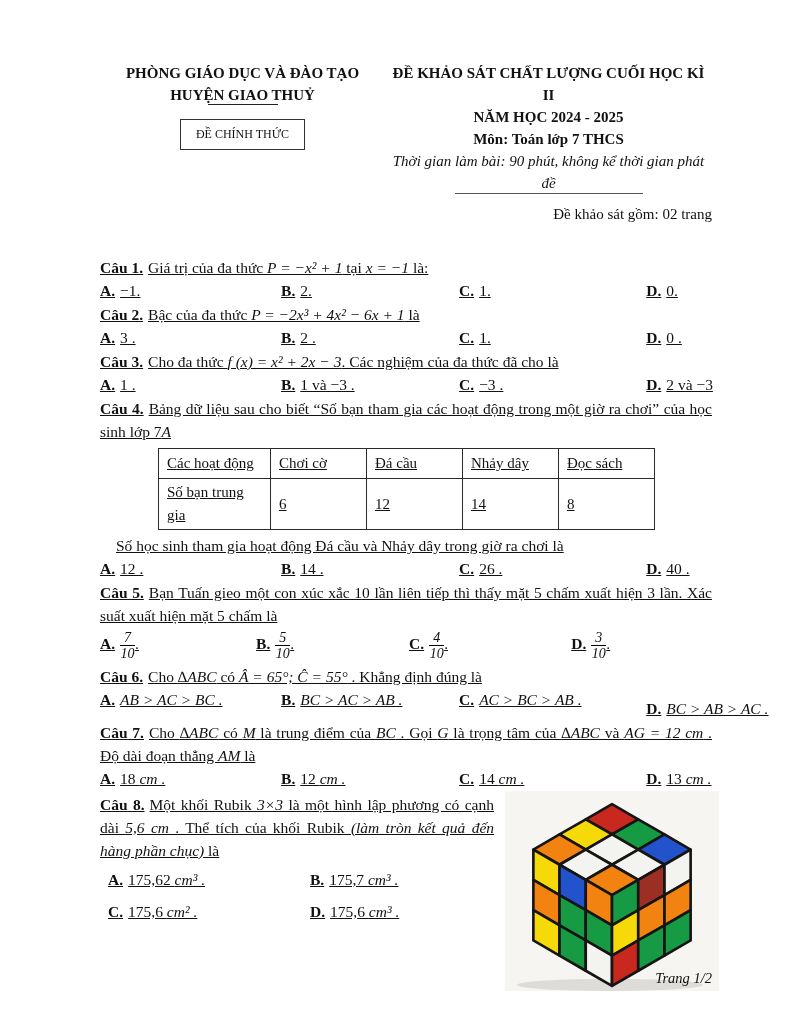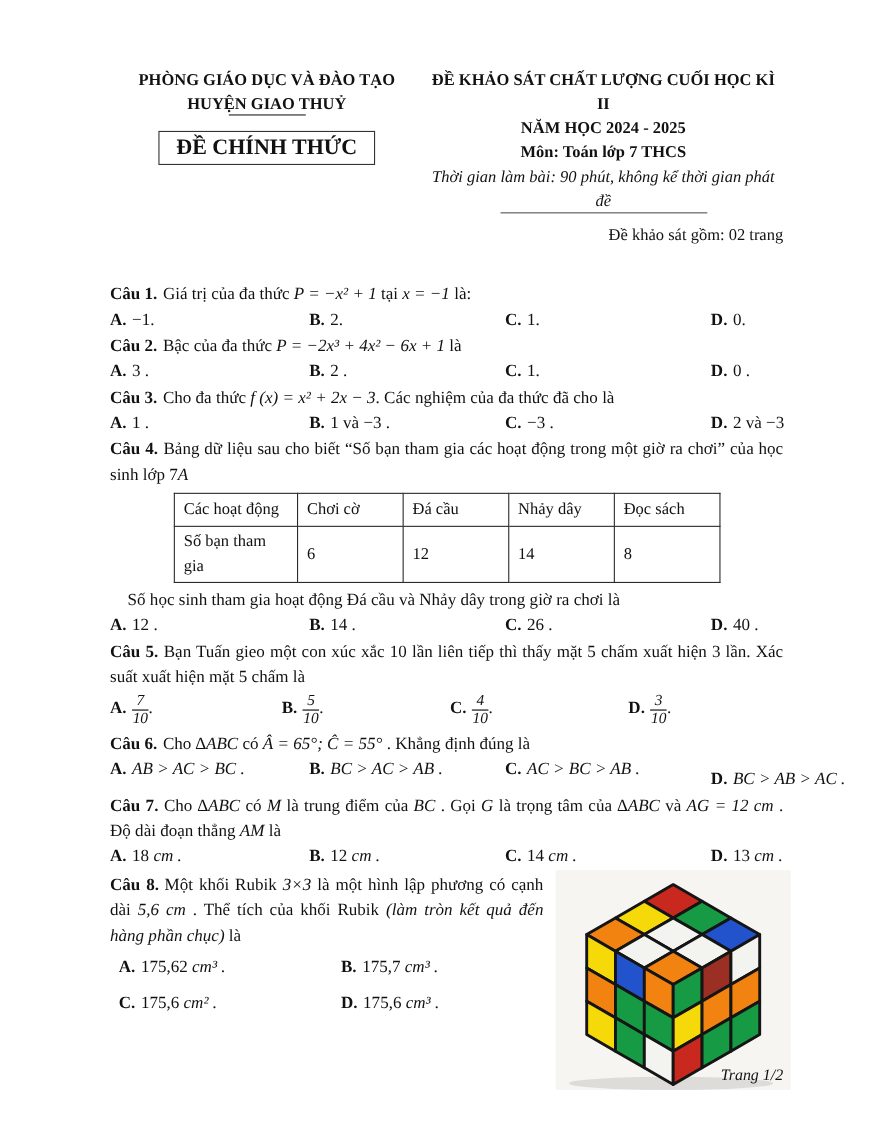--- a/index.html
+++ b/index.html
@@ -6,30 +6,30 @@
   body{font-family:"Liberation Serif","DejaVu Serif",serif;color:#111;}
   .page{position:relative;width:792px;height:1024px;background:#fff;box-sizing:border-box;
         padding:62px 80px 0 100px;overflow:hidden;font-size:15.5px;line-height:23px;}
   b{font-weight:700;}
   
   .hdr{display:flex;}
   .hdr-left{width:285px;text-align:center;flex:none;}
   .hdr-right{flex:1;text-align:center;}
   .hl{font-weight:700;font-size:15px;line-height:22px;}
   .hline{width:70px;border-bottom:1.6px solid #222;margin:-2px auto 0;}
-  .official{display:inline-block;border:1.4px solid #333;padding:3px 15px;font-weight:700;
-            font-size:20px;margin-top:14px;}
+  .official{display:inline-block;border:1.4px solid #333;padding:3px 15px;font-weight:400;
+            font-size:12px;margin-top:14px;}
   .ital{font-style:italic;font-size:15px;line-height:22px;}
   .hline2{width:188px;border-bottom:1.2px solid #555;margin:-1px auto 0;}
   .pages-note{text-align:right;font-size:15px;margin-top:9px;}
   
   .main{margin-top:30px;}
   .part-head{font-weight:700;line-height:24px;}
   .instr{font-style:italic;margin-left:28px;line-height:23px;}
-  .q{margin-top:1px;}
+  .q{margin-top:1px;text-decoration:underline;}
   .qline{text-align:justify;}
   .qlabel{margin-right:5px;}
   .math{font-style:italic;}
   .opts{display:grid;grid-template-columns:25.5% 25% 26.5% 23%;line-height:23px;gap:25px;}
   .opt b{margin-right:5px;}
   .low{padding-top:9px;}
   
   .qtable{border-collapse:collapse;margin:5px 0 4px 58px;font-size:15px;}
   .qtable td{border:1.1px solid #2b2b2b;padding:2px 8px;height:25px;}
   .subtext{margin-left:16px;}
@@ -115,21 +115,21 @@
           </colgroup>
         <tbody>
             <tr>
           <td>Các hoạt động</td>
           <td>Chơi cờ</td>
           <td>Đá cầu</td>
           <td>Nhảy dây</td>
           <td>Đọc sách</td>
         </tr>
         <tr>
-          <td>Số bạn tham gia</td>
+          <td>Số bạn trung gia</td>
           <td>6</td>
           <td>12</td>
           <td>14</td>
           <td>8</td>
         </tr>
       </tbody>
         </table>
       <div class="subtext">Số học sinh tham gia hoạt động Đá cầu và Nhảy dây trong giờ ra chơi là</div>
       <div class="opts">
         <span class="opt"><b>A.</b><span>12 .</span></span>

